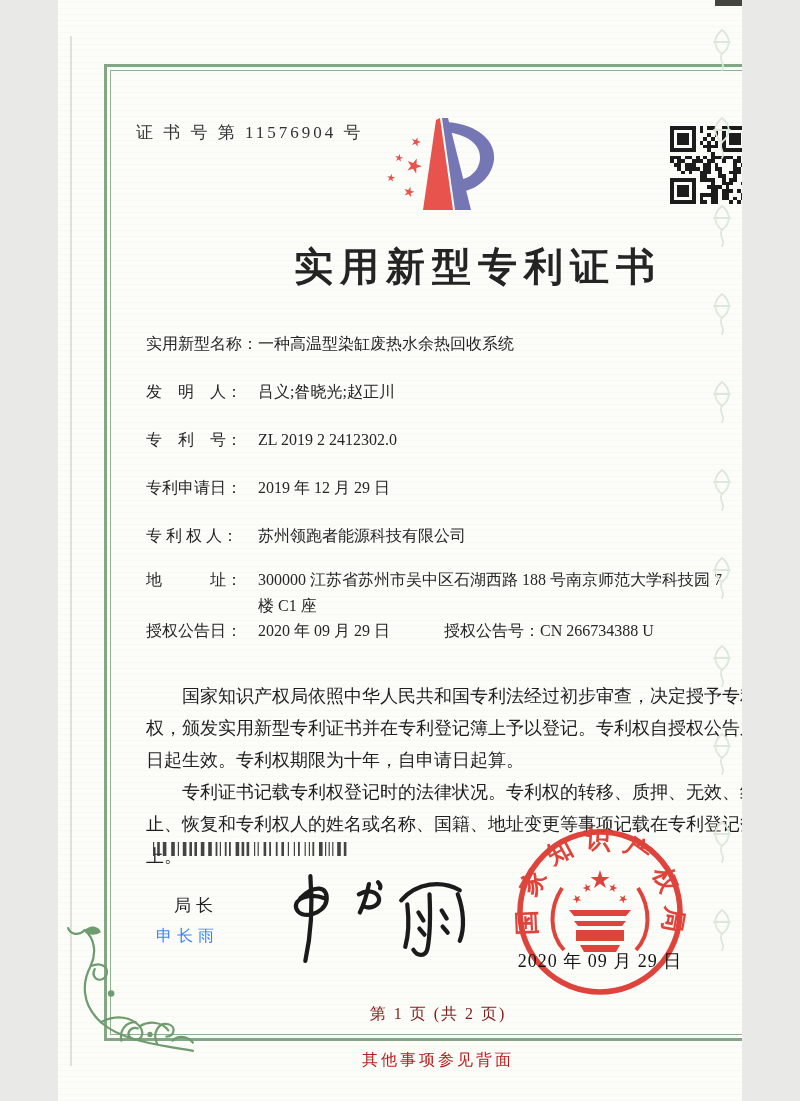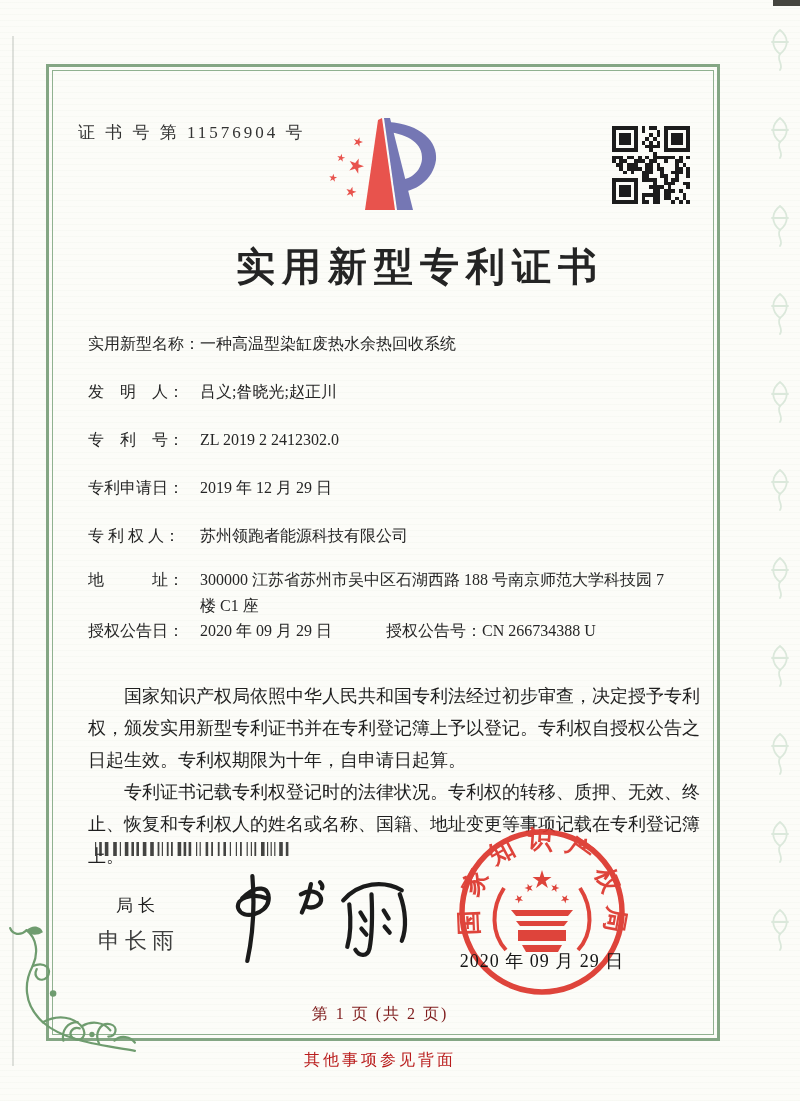--- a/index.html
+++ b/index.html
@@ -1,16 +1,16 @@
 <!DOCTYPE html>
 <html><head>
 <meta charset="utf-8">
 <style>
   html,body{margin:0;padding:0;background:#e9e9e7;}
-  .page{position:relative;width:800px;height:1101px;margin:0 auto;background:#fcfcf8;
+  .page{position:relative;width:684px;height:1101px;margin:0 auto;background:#fcfcf8;
         overflow:hidden;font-family:"Liberation Serif","DejaVu Serif",serif;color:#2b2b2b;}
   .page::before{content:'';position:absolute;inset:0;pointer-events:none;
         background:repeating-linear-gradient(0deg, rgba(160,190,160,.05) 0 1px, transparent 1px 6px);}
   .edge-shadow{position:absolute;left:12px;top:36px;width:2px;height:1030px;background:rgba(120,126,118,.22);}
   .scan-mark{position:absolute;right:0;top:0;width:27px;height:6px;background:#45453f;}
 
   .frame{position:absolute;left:46px;top:64px;width:668px;height:971px;border:3px solid #84a684;}
   .frame-inner{position:absolute;inset:3px;border:1px solid #90b190;}
 
   .cert-no{position:absolute;left:78px;top:121px;font-size:17px;letter-spacing:3px;color:#333;}
@@ -28,22 +28,22 @@
   .f6{top:567px}.f6 .val{width:472px;line-height:26px;}
   .f7{top:618px}.f7 .v1{width:186px;}.f7 .lbl2{flex:0 0 96px;}
 
   .paras{position:absolute;left:88px;top:668px;width:628px;font-size:18px;line-height:1.78;color:#1f1f1f;margin-top:12px;}
   .paras p{margin:0;text-indent:2em;}
 
   .barcode{position:absolute;left:95px;top:842px;width:196px;height:14px;}
 
   .director-title{position:absolute;left:116px;top:894px;font-size:17px;letter-spacing:5px;
         font-family:"Liberation Sans","DejaVu Sans",sans-serif;color:#222;text-align:right;}
-  .director-name{position:absolute;left:98px;top:926px;font-size:22px;letter-spacing:5px;
-        font-family:Liberation Mono, monospace;color:#404040;}
+  .director-name{position:absolute;left:98px;top:926px;font-size:16px;letter-spacing:5px;
+        font-family:Liberation Mono, monospace;color:#3b82f6;}
   .signature{position:absolute;left:212px;top:870px;}
 
   .seal{position:absolute;left:456px;top:826px;}
   .seal-date{position:absolute;left:456px;top:949px;width:172px;text-align:center;
         font-size:18px;letter-spacing:1px;color:#141414;}
 
   .page-info{position:absolute;left:46px;top:1004px;width:668px;text-align:center;font-size:16px;letter-spacing:2px;color:#7f1d1d;}
   .back-note{position:absolute;left:46px;top:1050px;width:668px;text-align:center;font-size:16px;letter-spacing:3px;color:#b91c1c;}
 
   .corner-flourish{position:absolute;left:2px;top:920px;}

